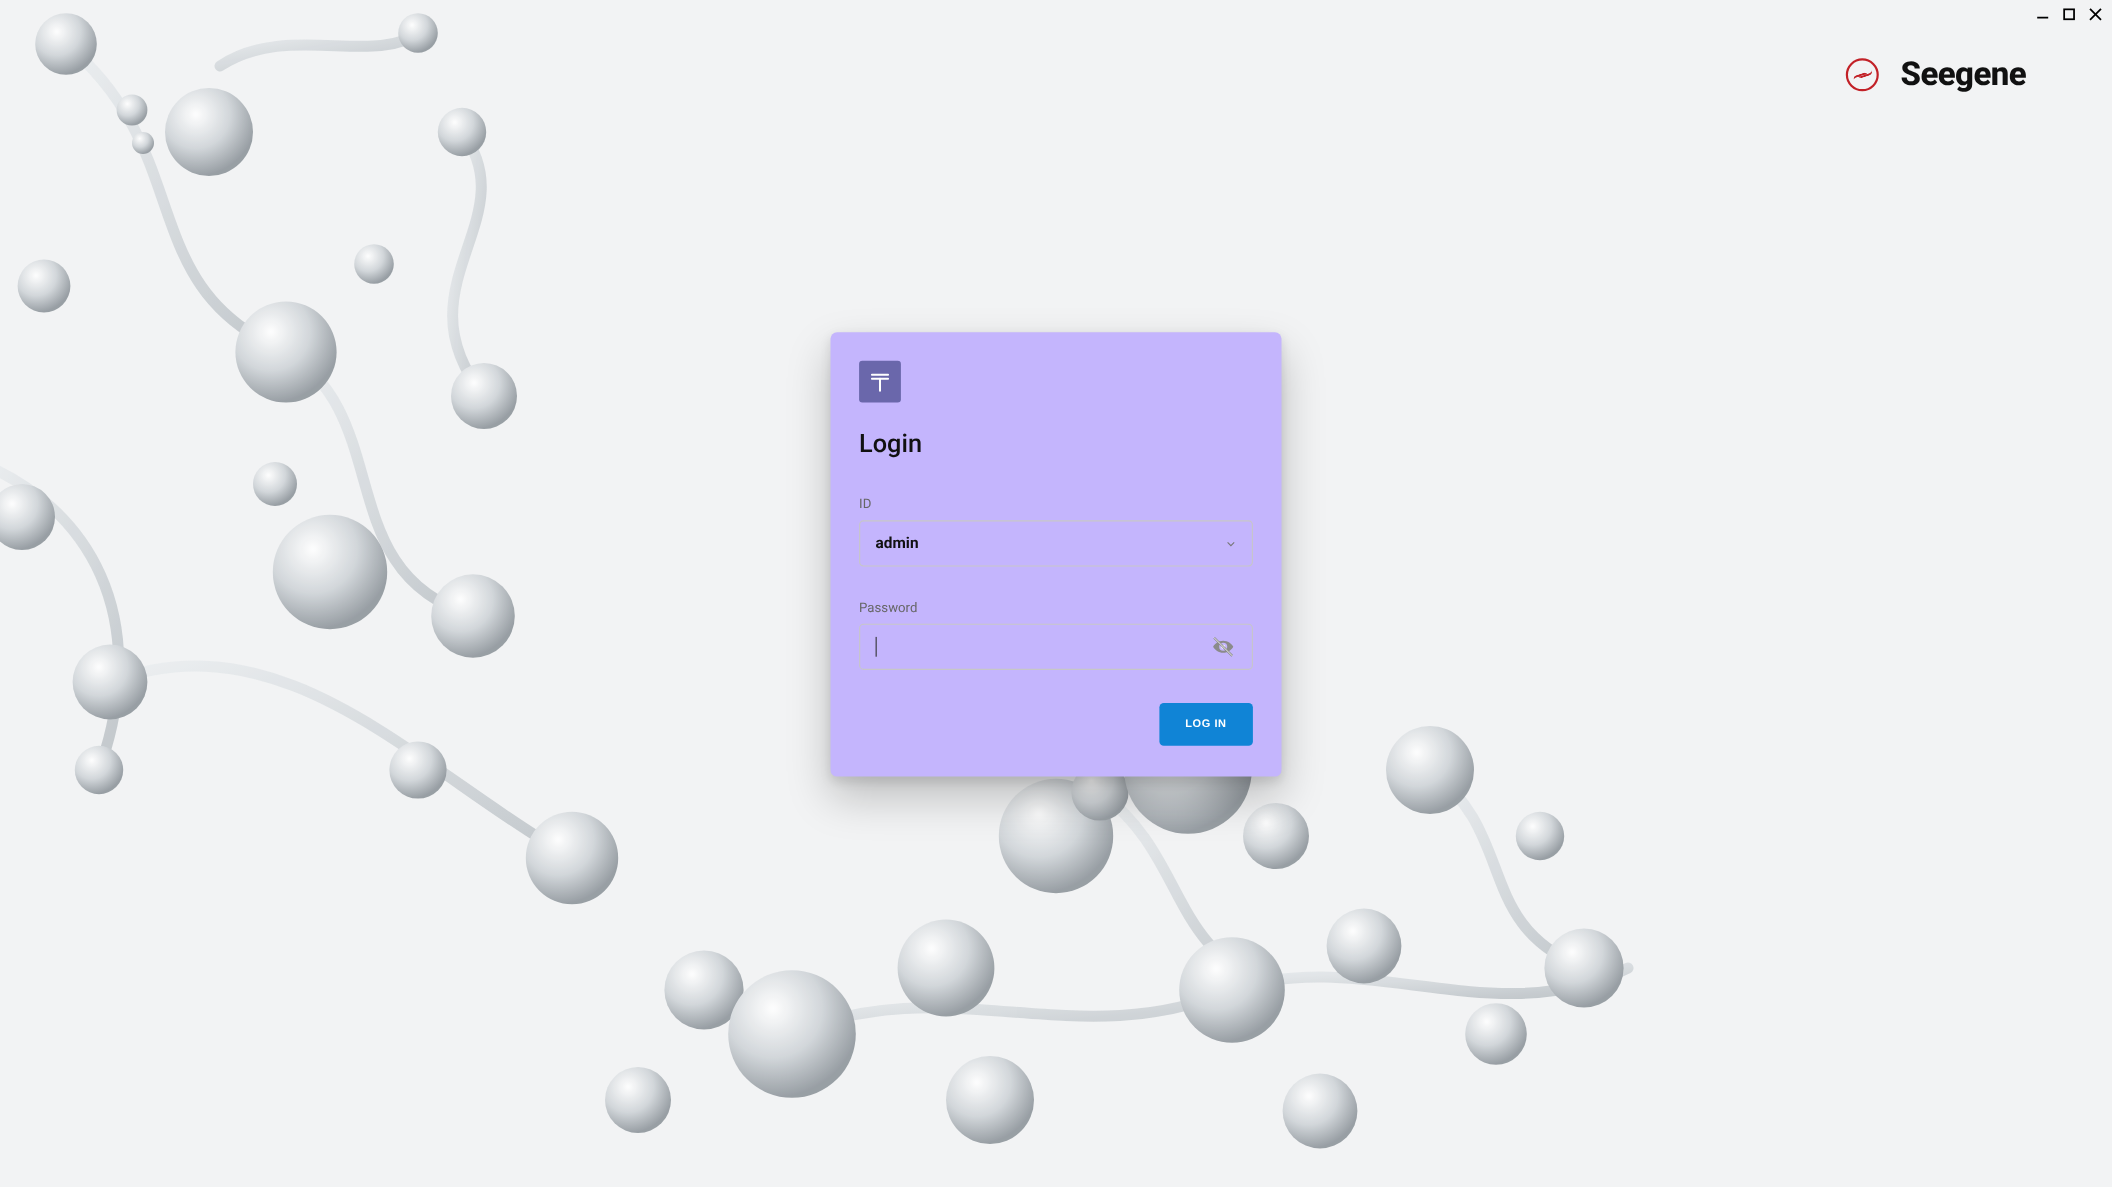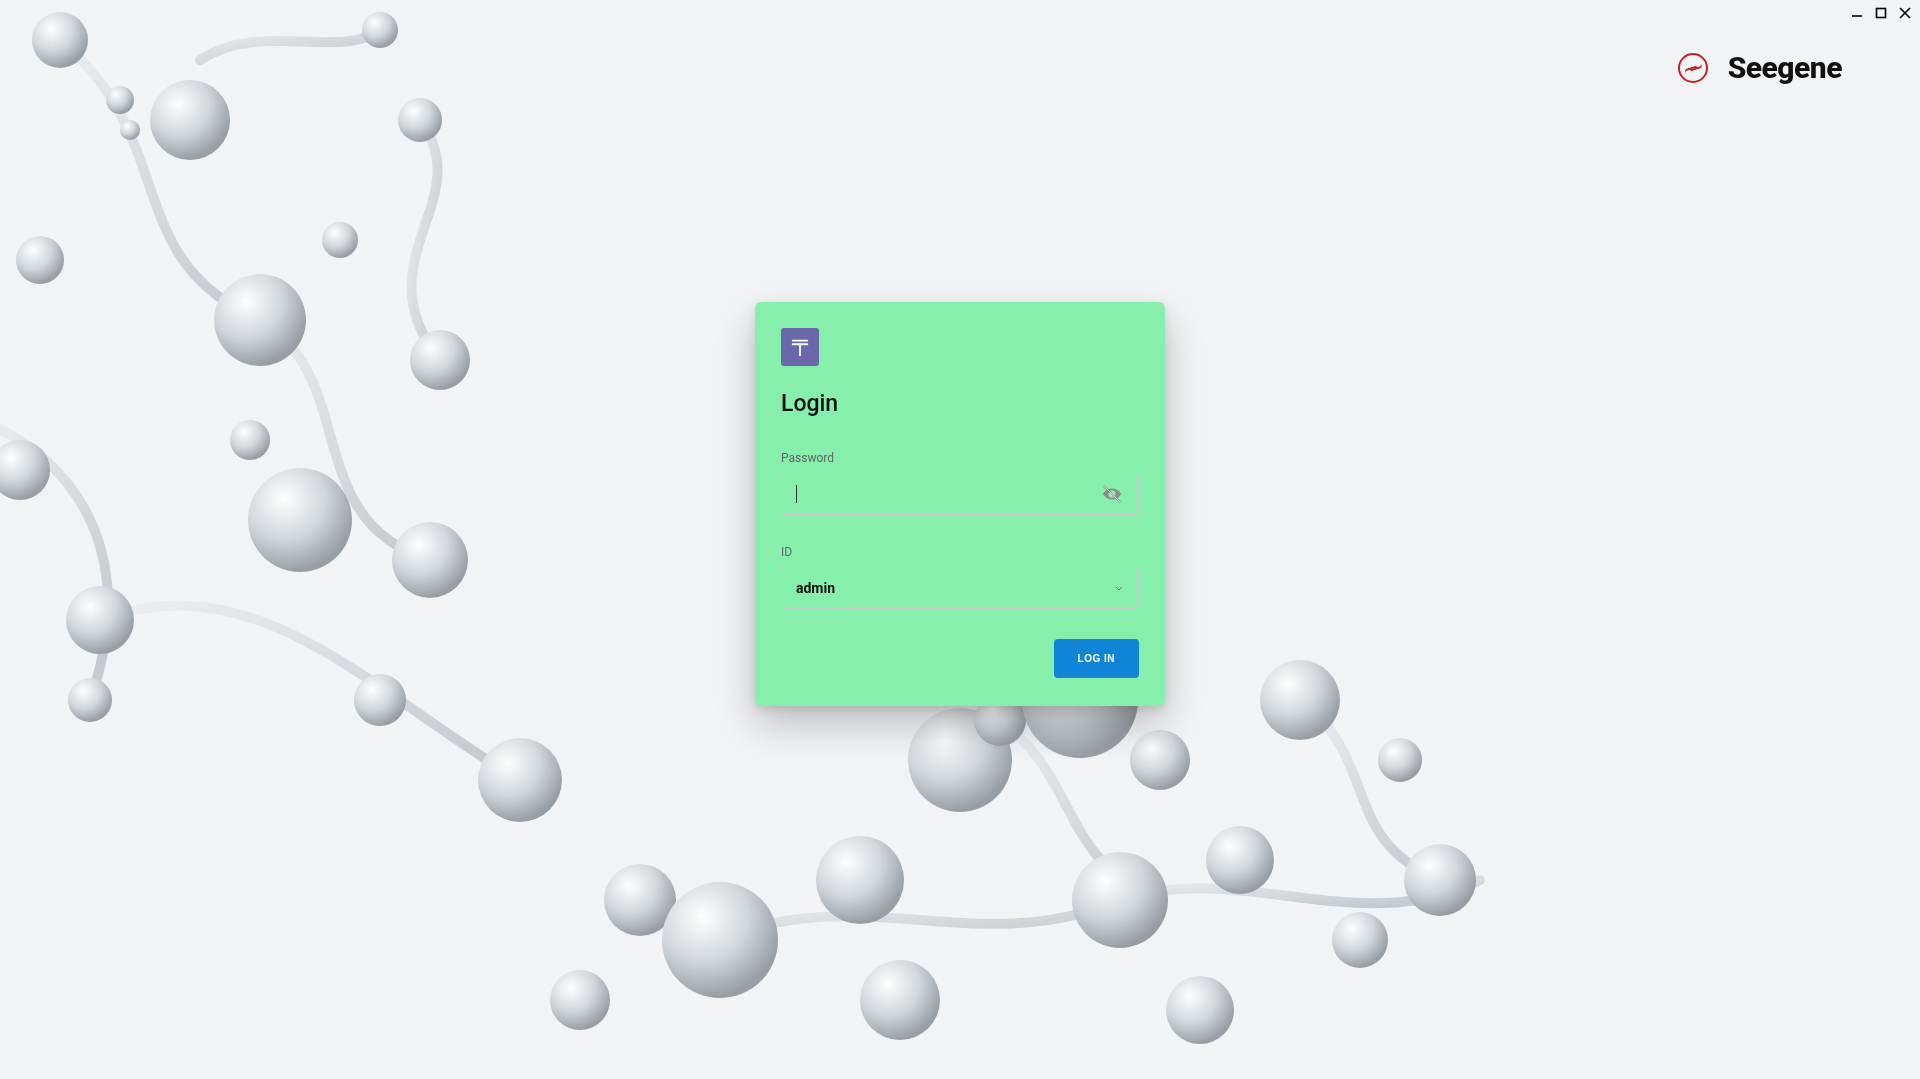--- a/index.html
+++ b/index.html
@@ -78,21 +78,21 @@
     overflow: hidden;
   }
   .bg-deco svg { width: 1920px; height: 1079px; display:block; }
 
   
   .login-card {
     position: absolute;
     left: 50%; top: 50%;
     transform: translate(-50%, calc(-50% - 36px));
     width: 410px;
-    background: #86efac;
+    background: #c4b5fd;
     border-radius: 6px;
     padding: 26px 26px 28px 26px;
     box-shadow: 0 18px 40px rgba(0,0,0,0.22), 0 4px 10px rgba(0,0,0,0.10);
     z-index: 30;
   }
   .app-badge {
     width: 38px; height: 38px;
     background: #6a67ab;
     border-radius: 3px;
     display:flex; align-items:center; justify-content:center;
@@ -274,43 +274,43 @@
         <line x1="4" y1="5" x2="20" y2="5"></line>
         <line x1="4" y1="9" x2="20" y2="9"></line>
         <line x1="12" y1="9" x2="12" y2="21"></line>
       </g>
     </svg>
   </div>
 
   <h1 class="card-title">Login</h1>
 
   <div class="field">
+    <label class="field-label">ID</label>
+    <div class="select-wrap">
+      <span class="select-value">admin</span>
+      <span class="select-caret">
+        <svg width="10" height="10" viewBox="0 0 10 10">
+            <path d="M2 4 L5 7 L8 4" fill="none" stroke="#777" stroke-width="1"></path>
+          </svg>
+      </span>
+    </div>
+  </div>
+
+  <div class="field">
     <label class="field-label">Password</label>
     <div class="input-wrap">
       <span class="cursor-bar"></span>
       <input type="password" placeholder="" value="" style="">
       <span class="eye-btn" title="Show password">
         <svg viewBox="0 0 24 24">
           <path d="M12 6c-4.5 0-8.3 2.8-10 6 1.7 3.2 5.5 6 10 6s8.3-2.8 10-6c-1.7-3.2-5.5-6-10-6zm0 10a4 4 0 1 1 0-8 4 4 0 0 1 0 8z"></path>
           <circle cx="12" cy="12" r="2" fill="#fff"></circle>
           <line x1="3" y1="3" x2="21" y2="21" stroke="#8b8b8b" stroke-width="2.2"></line>
           <line x1="3" y1="3" x2="21" y2="21" stroke="#fff" stroke-width="0.8"></line>
         </svg>
       </span>
     </div>
   </div>
 
-  <div class="field">
-    <label class="field-label">ID</label>
-    <div class="select-wrap">
-      <span class="select-value">admin</span>
-      <span class="select-caret">
-        <svg width="10" height="10" viewBox="0 0 10 10">
-            <path d="M2 4 L5 7 L8 4" fill="none" stroke="#777" stroke-width="1"></path>
-          </svg>
-      </span>
-    </div>
-  </div>
-
   <div class="actions">
     <button class="login-btn">LOG IN</button>
   </div>
 </div>
 
 </body></html>

